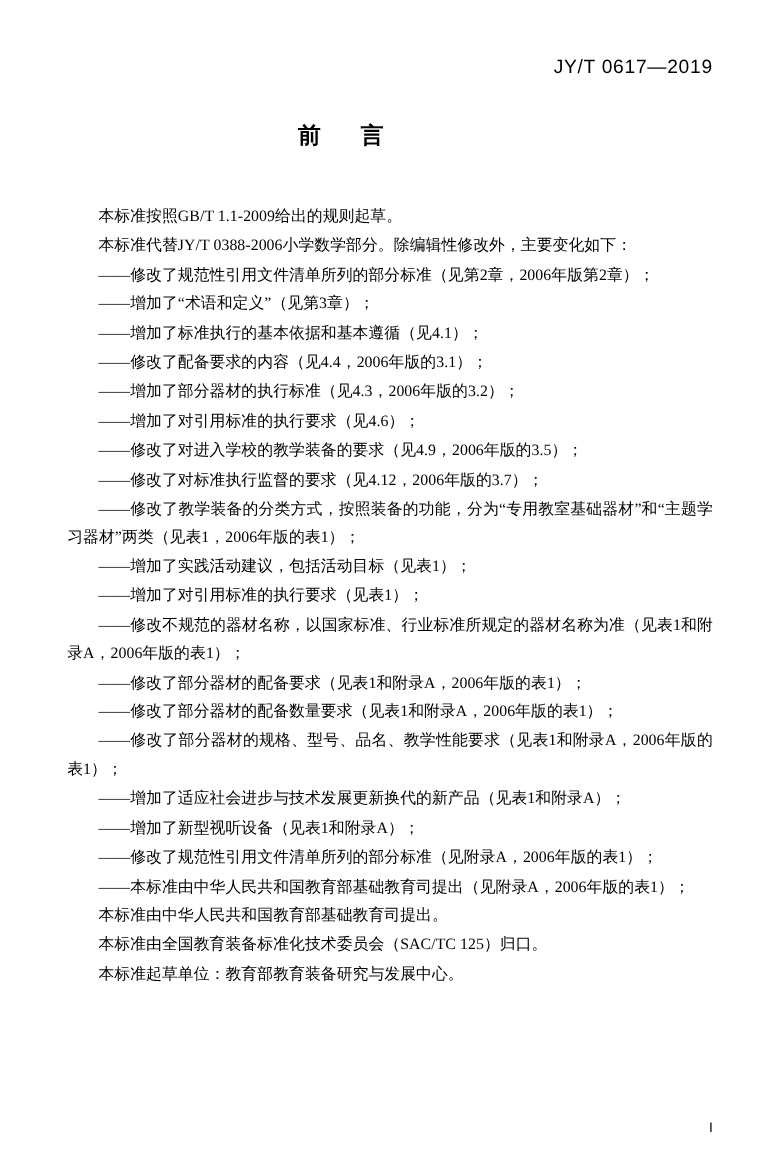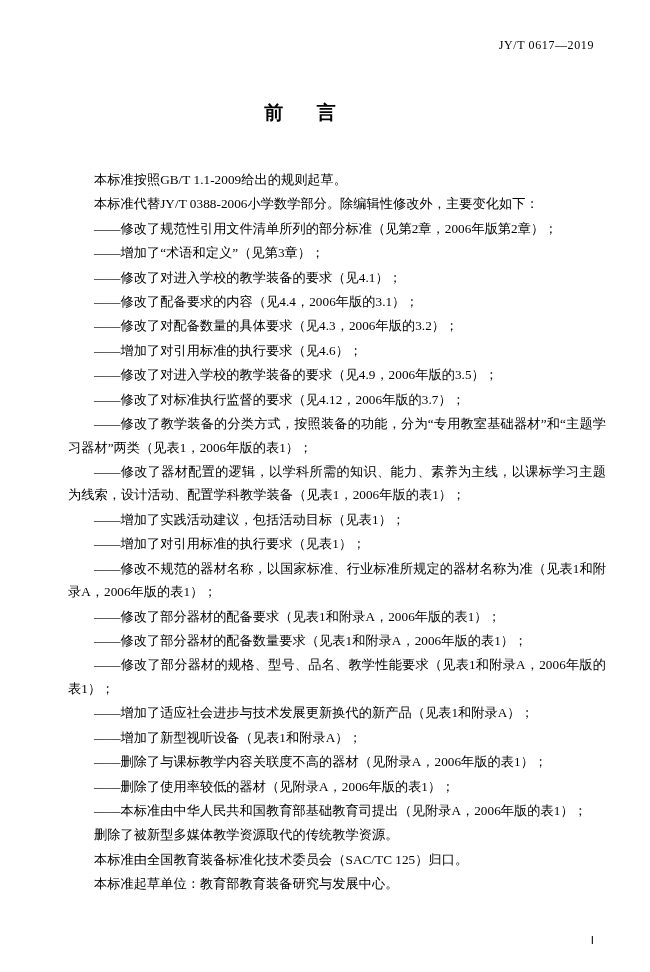--- a/index.html
+++ b/index.html
@@ -16,45 +16,44 @@
     overflow: hidden;
   }
   .page {
     position: relative;
     width: 650px;
     height: 972px;
     box-sizing: border-box;
   }
   .header {
     position: absolute;
-    top: 38px;
+    top: 48px;
     right: 56px;
-    font-family: Liberation Serif, serif;
-    font-size: 12px;
+    font-family: Liberation Sans, sans-serif;
+    font-size: 16px;
     letter-spacing: 0.6px;
     white-space: nowrap;
   }
   .title {
     position: absolute;
     top: 100px;
-    left: 16px;
+    left: 0;
     width: 568px;
     text-align: center;
     font-family: "Liberation Sans", "DejaVu Sans", sans-serif;
     font-size: 19px;
     font-weight: bold;
     letter-spacing: 14px;
     text-indent: 14px;
   }
   .body-block {
     position: absolute;
     top: 168px;
     left: 56px;
     width: 538px;
-    margin-left: 12px;
   }
   .para {
     font-size: 13.2px;
     line-height: 23.6px;
     text-align: justify;
     text-justify: inter-ideograph;
     margin: 0 0 0.8px 0;
     letter-spacing: 0.05px;
   }
   .indent {
@@ -75,39 +74,37 @@
 
   <div class="header">JY/T 0617—2019</div>
 
   <div class="title">前  言</div>
 
   <div class="body-block">
     <p class="para indent">本标准按照GB/T 1.1-2009给出的规则起草。</p>
     <p class="para indent">本标准代替JY/T 0388-2006小学数学部分。除编辑性修改外，主要变化如下：</p>
     <p class="para indent">——修改了规范性引用文件清单所列的部分标准（见第2章，2006年版第2章）；</p>
     <p class="para indent">——增加了“术语和定义”（见第3章）；</p>
-    <p class="para indent">——修改了对进入学校的教学装备的要求（见4.1）；</p>
+    <p class="para indent">——增加了标准执行的基本依据和基本遵循（见4.1）；</p>
     <p class="para indent">——修改了配备要求的内容（见4.4，2006年版的3.1）；</p>
-    <p class="para indent">——修改了对配备数量的具体要求（见4.3，2006年版的3.2）；</p>
+    <p class="para indent">——增加了部分器材的执行标准（见4.3，2006年版的3.2）；</p>
     <p class="para indent">——增加了对引用标准的执行要求（见4.6）；</p>
     <p class="para indent">——修改了对进入学校的教学装备的要求（见4.9，2006年版的3.5）；</p>
     <p class="para indent">——修改了对标准执行监督的要求（见4.12，2006年版的3.7）；</p>
     <p class="para indent">——修改了教学装备的分类方式，按照装备的功能，分为“专用教室基础器材”和“主题学习器材”两类（见表1，2006年版的表1）；</p>
-    <p class="para indent">——修改了器材配置的逻辑，以学科所需的知识、能力、素养为主线，以课标学习主题为线索，设计活动、配置学科教学装备（见表1，2006年版的表1）；</p>
     <p class="para indent">——增加了实践活动建议，包括活动目标（见表1）；</p>
     <p class="para indent">——增加了对引用标准的执行要求（见表1）；</p>
     <p class="para indent">——修改不规范的器材名称，以国家标准、行业标准所规定的器材名称为准（见表1和附录A，2006年版的表1）；</p>
     <p class="para indent">——修改了部分器材的配备要求（见表1和附录A，2006年版的表1）；</p>
     <p class="para indent">——修改了部分器材的配备数量要求（见表1和附录A，2006年版的表1）；</p>
     <p class="para indent">——修改了部分器材的规格、型号、品名、教学性能要求（见表1和附录A，2006年版的表1）；</p>
     <p class="para indent">——增加了适应社会进步与技术发展更新换代的新产品（见表1和附录A）；</p>
     <p class="para indent">——增加了新型视听设备（见表1和附录A）；</p>
-    <p class="para indent">——删除了与课标教学内容关联度不高的器材（见附录A，2006年版的表1）；</p>
-    <p class="para indent">——删除了使用率较低的器材（见附录A，2006年版的表1）；</p>
+    <p class="para indent">——修改了规范性引用文件清单所列的部分标准（见附录A，2006年版的表1）；</p>
     <p class="para indent">——本标准由中华人民共和国教育部基础教育司提出（见附录A，2006年版的表1）；</p>
-    <p class="para indent">删除了被新型多媒体教学资源取代的传统教学资源。</p>
+    <p class="para indent">本标准由中华人民共和国教育部基础教育司提出。</p>
     <p class="para indent">本标准由全国教育装备标准化技术委员会（SAC/TC 125）归口。</p>
     <p class="para indent">本标准起草单位：教育部教育装备研究与发展中心。</p>
   </div>
 
   <div class="footer">I</div>
 
 </div>
 
 </body></html>

